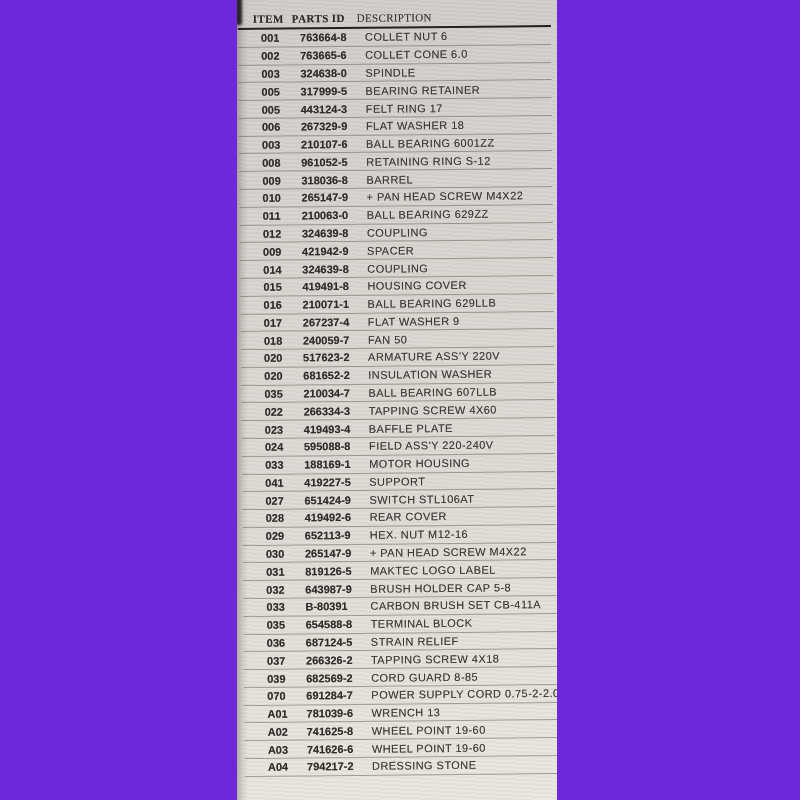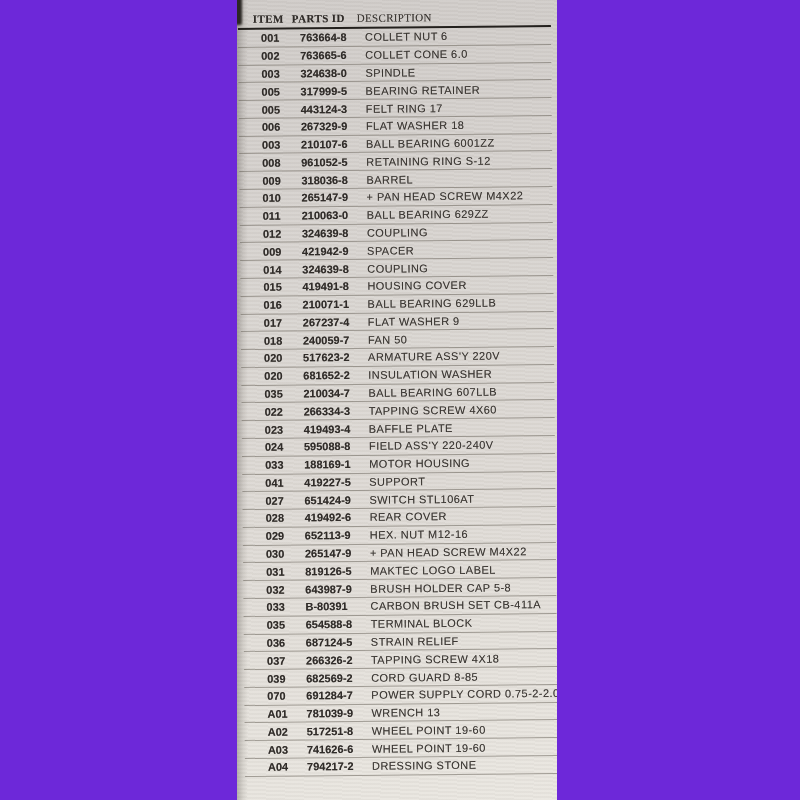--- a/index.html
+++ b/index.html
@@ -303,26 +303,26 @@
             <span class="col-parts">682569-2</span>
             <span class="col-desc">CORD GUARD 8-85</span>
           </div>
           <div class="row">
             <span class="col-item">070</span>
             <span class="col-parts">691284-7</span>
             <span class="col-desc">POWER SUPPLY CORD 0.75-2-2.0</span>
           </div>
           <div class="row">
             <span class="col-item">A01</span>
-            <span class="col-parts">781039-9</span>
+            <span class="col-parts">781039-6</span>
             <span class="col-desc">WRENCH 13</span>
           </div>
           <div class="row">
             <span class="col-item">A02</span>
-            <span class="col-parts">517251-8</span>
+            <span class="col-parts">741625-8</span>
             <span class="col-desc">WHEEL POINT 19-60</span>
           </div>
           <div class="row">
             <span class="col-item">A03</span>
             <span class="col-parts">741626-6</span>
             <span class="col-desc">WHEEL POINT 19-60</span>
           </div>
           <div class="row">
             <span class="col-item">A04</span>
             <span class="col-parts">794217-2</span>

